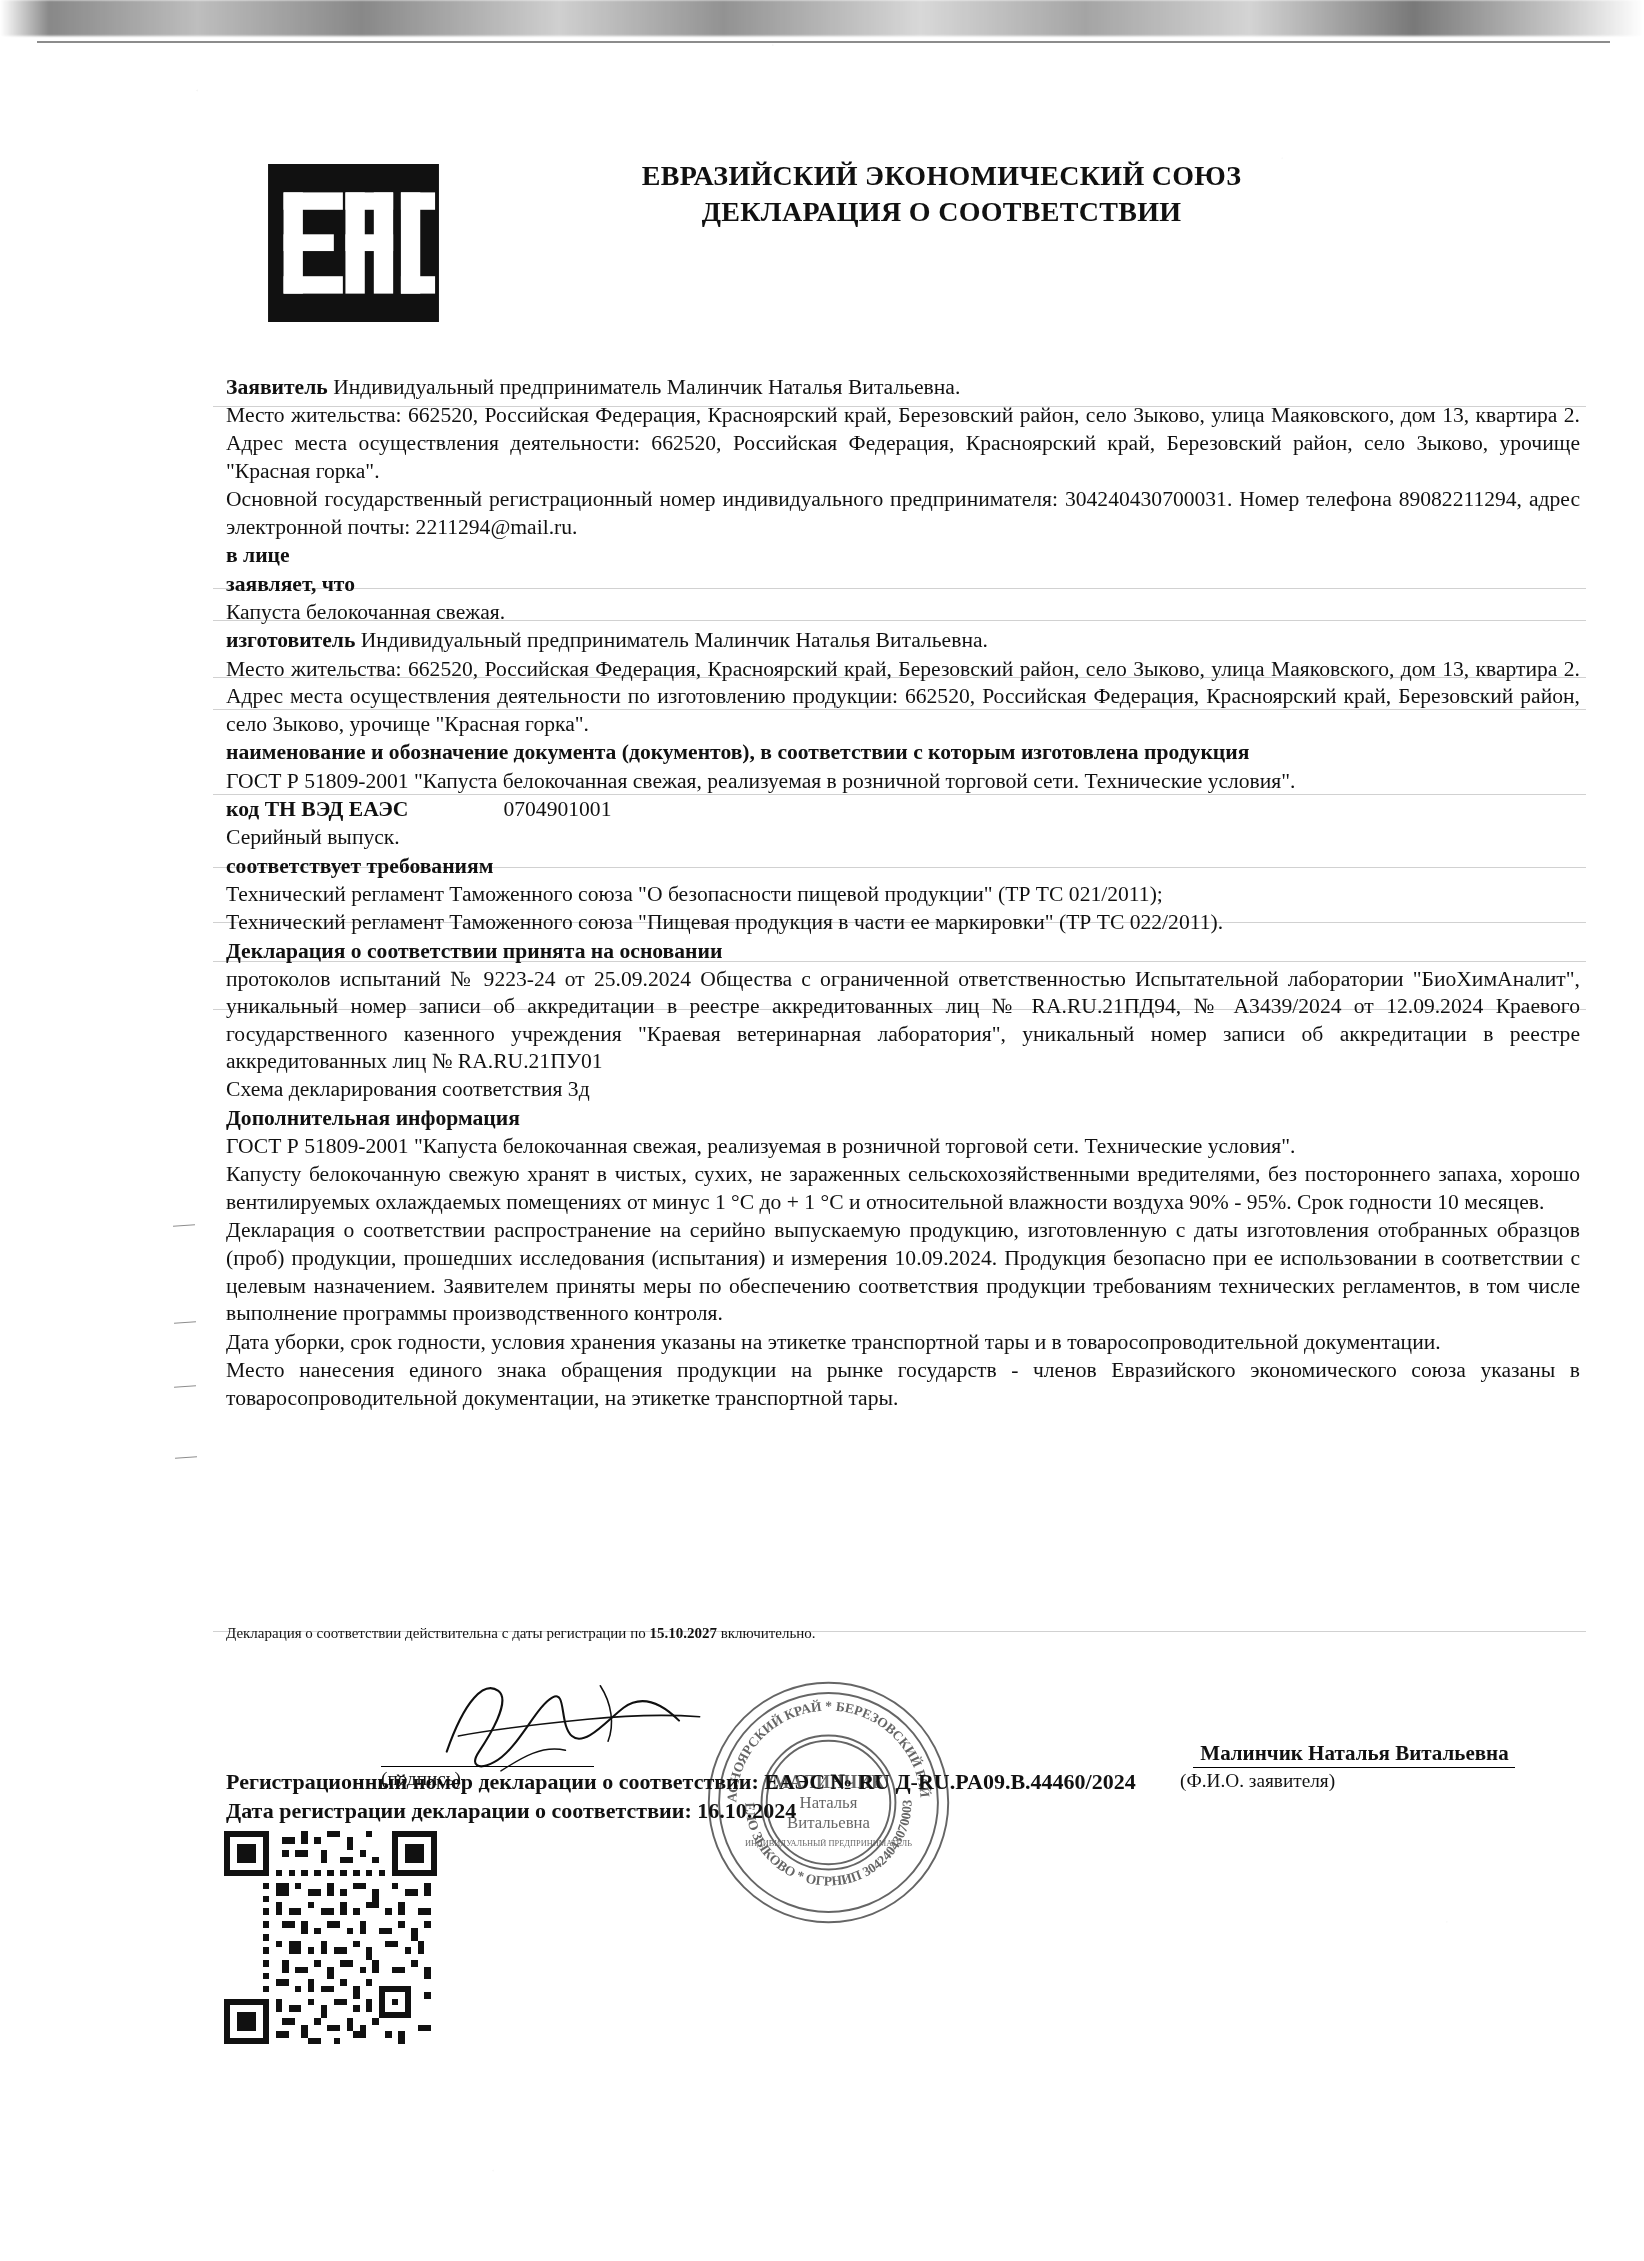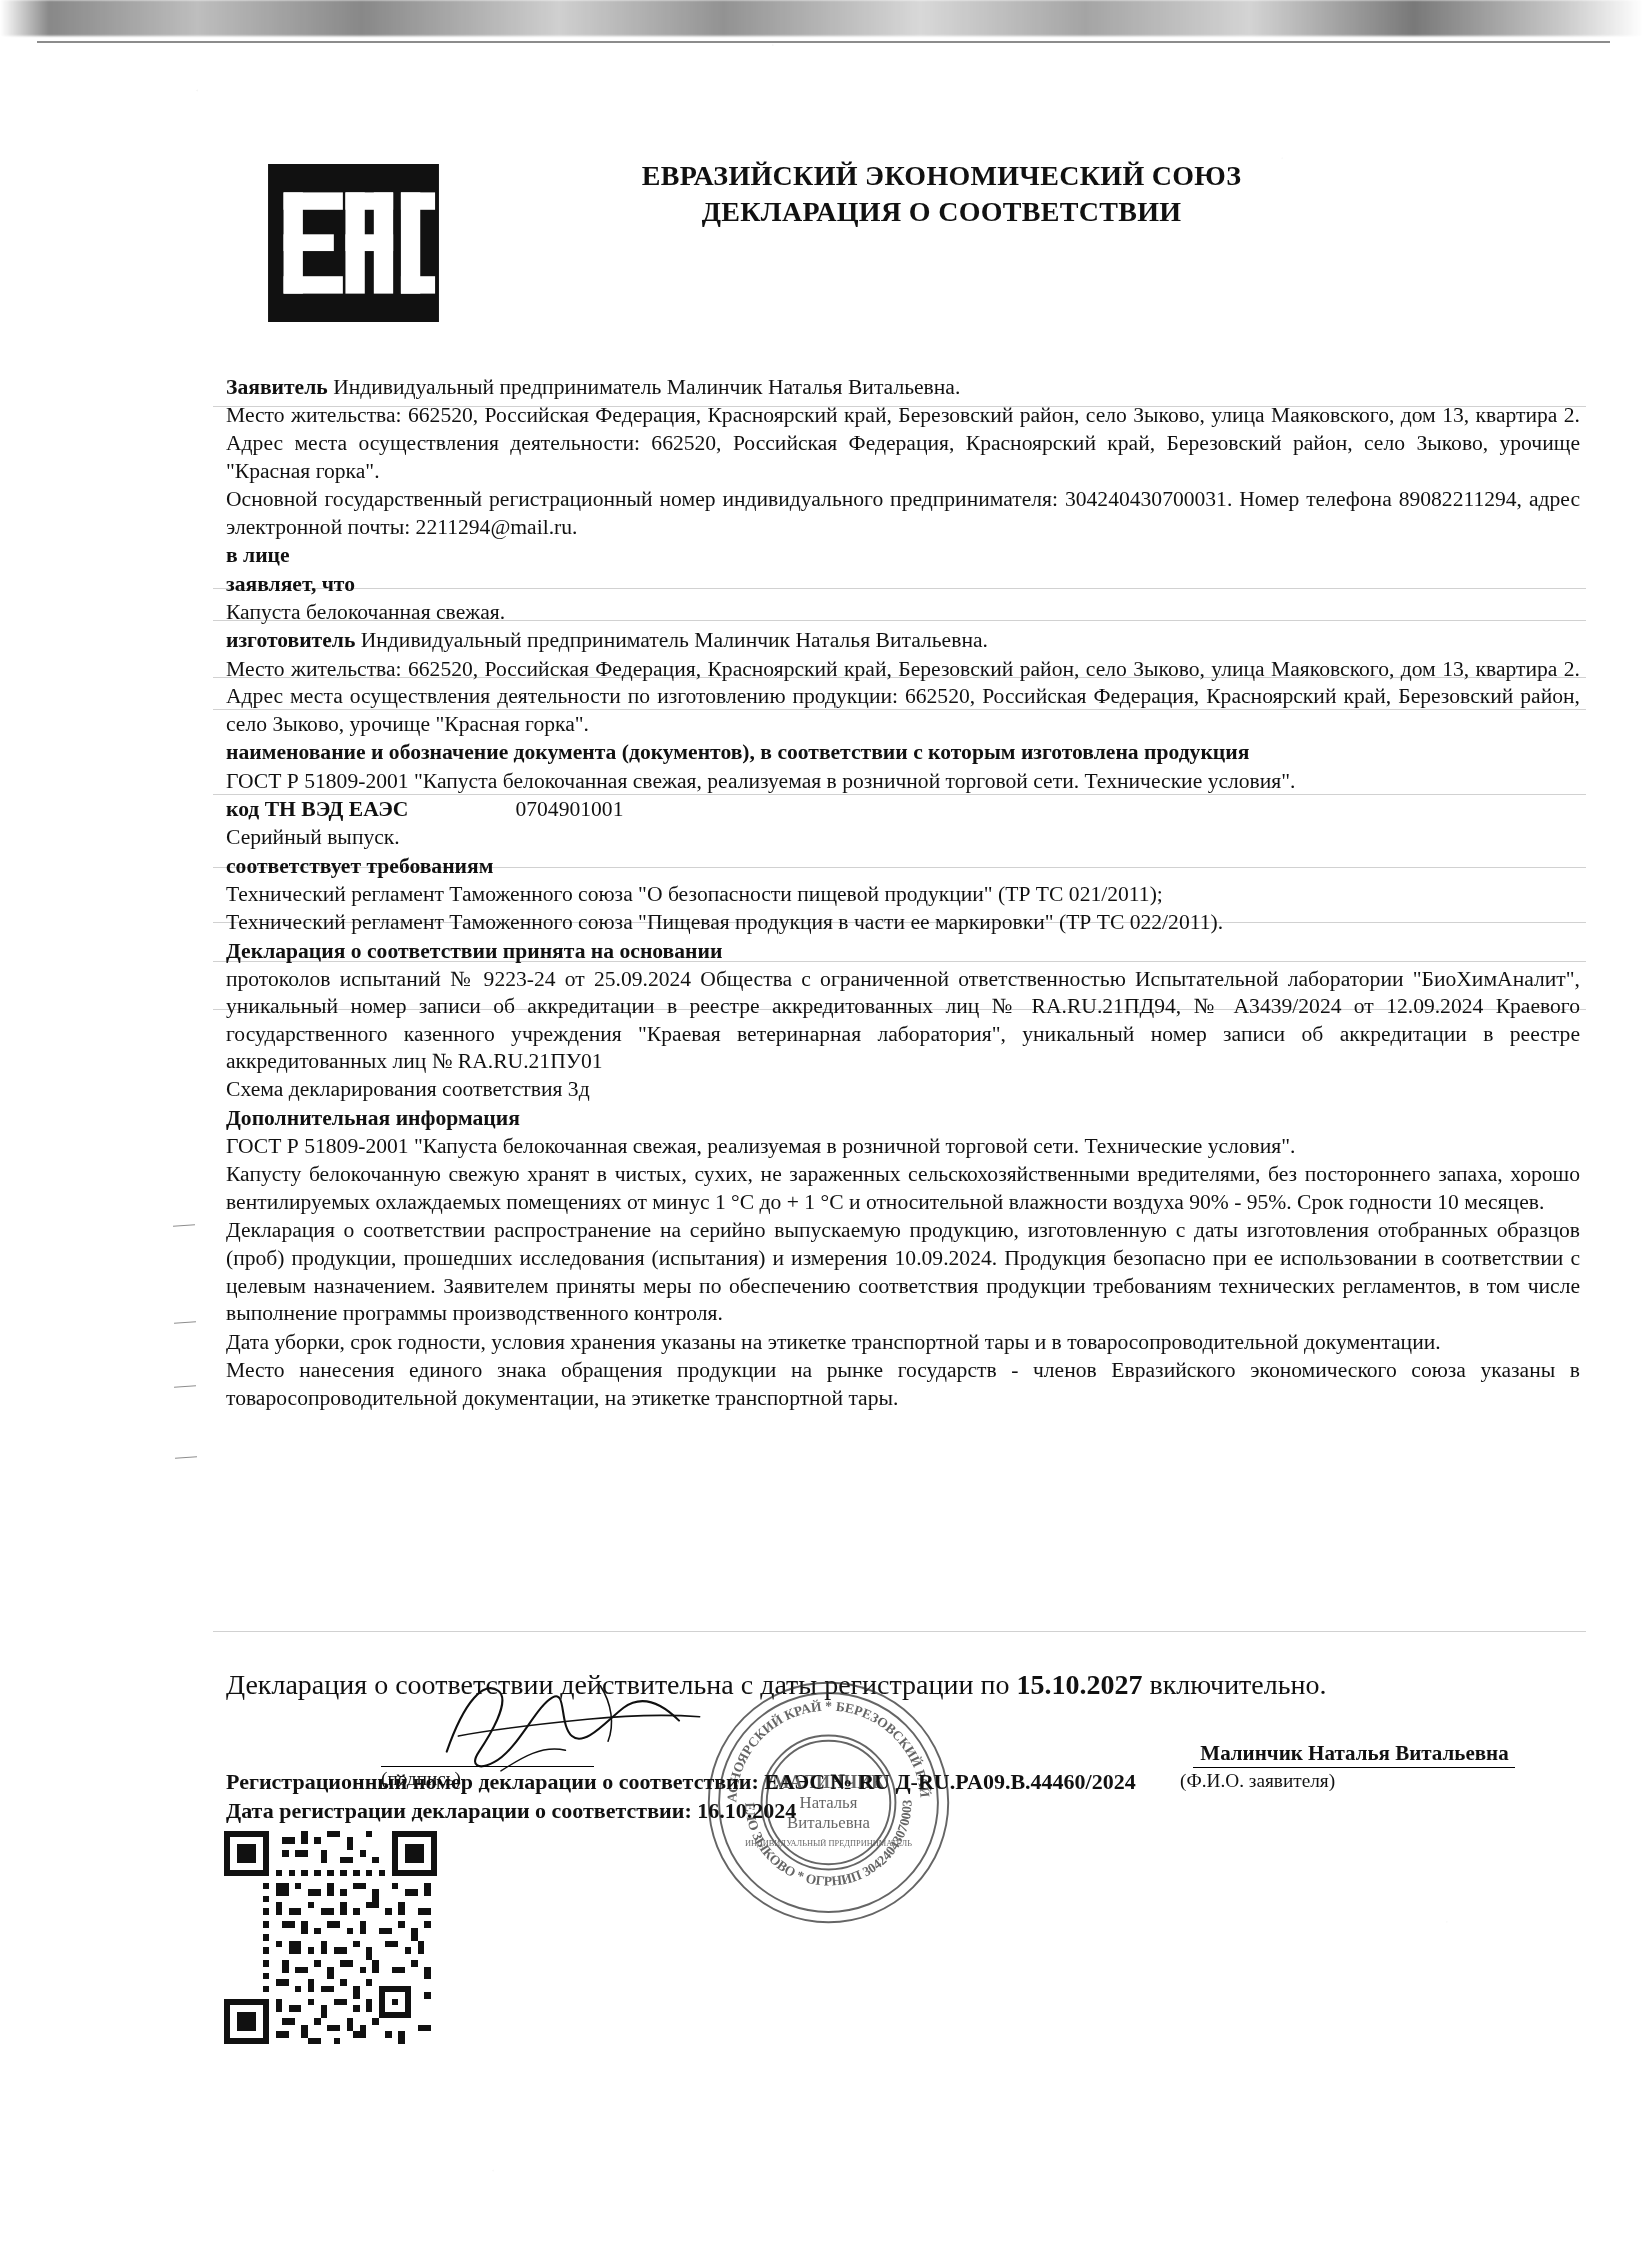--- a/index.html
+++ b/index.html
@@ -108,21 +108,21 @@
     font-size: 21.6px;
     line-height: 1.285;
     text-align: justify;
   }
   .content p {
     margin: 0 0 0.6px 0;
   }
   .b { font-weight: bold; }
   .blk { margin-bottom: 1.3px; }
   .tight { line-height: 1.27; }
-  .row-inline { display: flex; gap: 12px; align-items: center; }
+  .row-inline { display: flex; gap: 0; align-items: center; }
   .lbl-bold { font-weight: bold; white-space: nowrap; }
   .code-val { margin-left: 95px; }
 
   
   .hairline {
     position: absolute;
     left: 213px;
     width: 1373px;
     height: 0.6px;
     background: rgba(0,0,0,.18);
@@ -209,22 +209,21 @@
     top: 1831px;
     width: 213px;
     height: 213px;
   }
 
   .valid-line {
     position: absolute;
     left: 226px;
     top: 1625px;
     width: 1354px;
-    font-size: 28px;
-    margin-top: 44px;
+    font-size: 15px;
   }
 </style>
 </head>
 <body>
 
 <div class="sheet">
 
   <div class="top-smudge"></div>
   <div class="top-rule"></div>
   <div class="scan-noise"></div>

